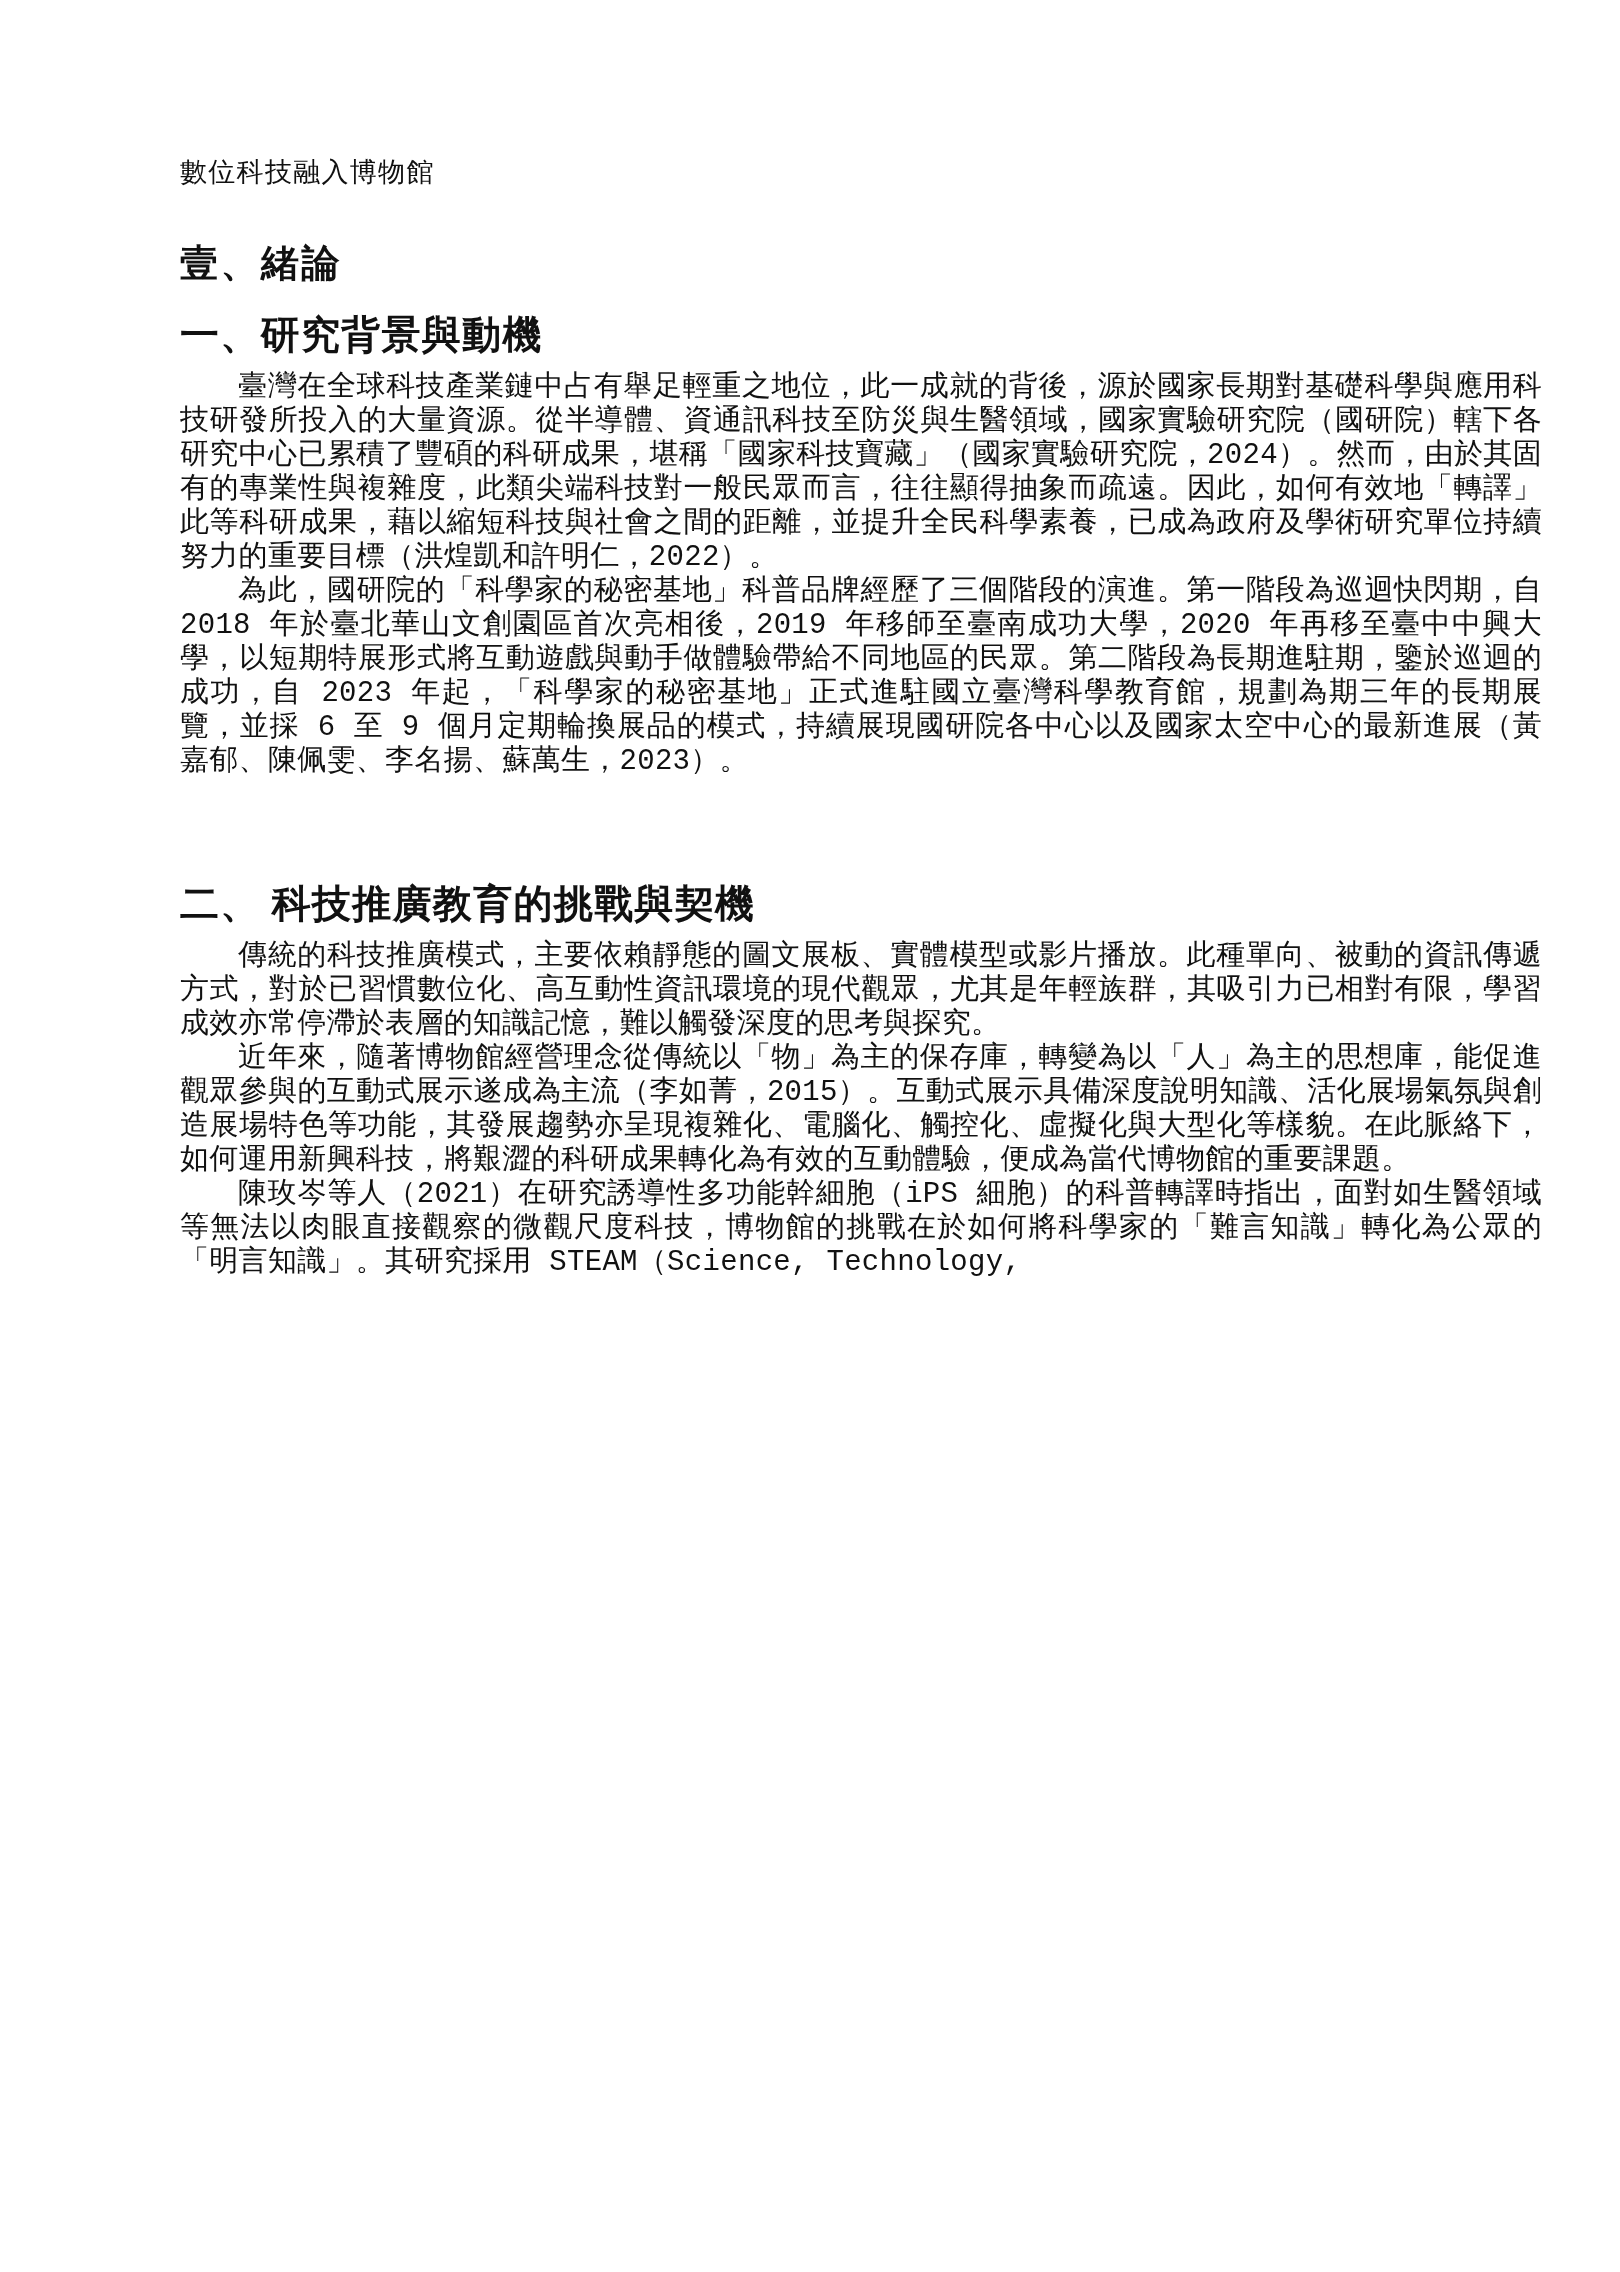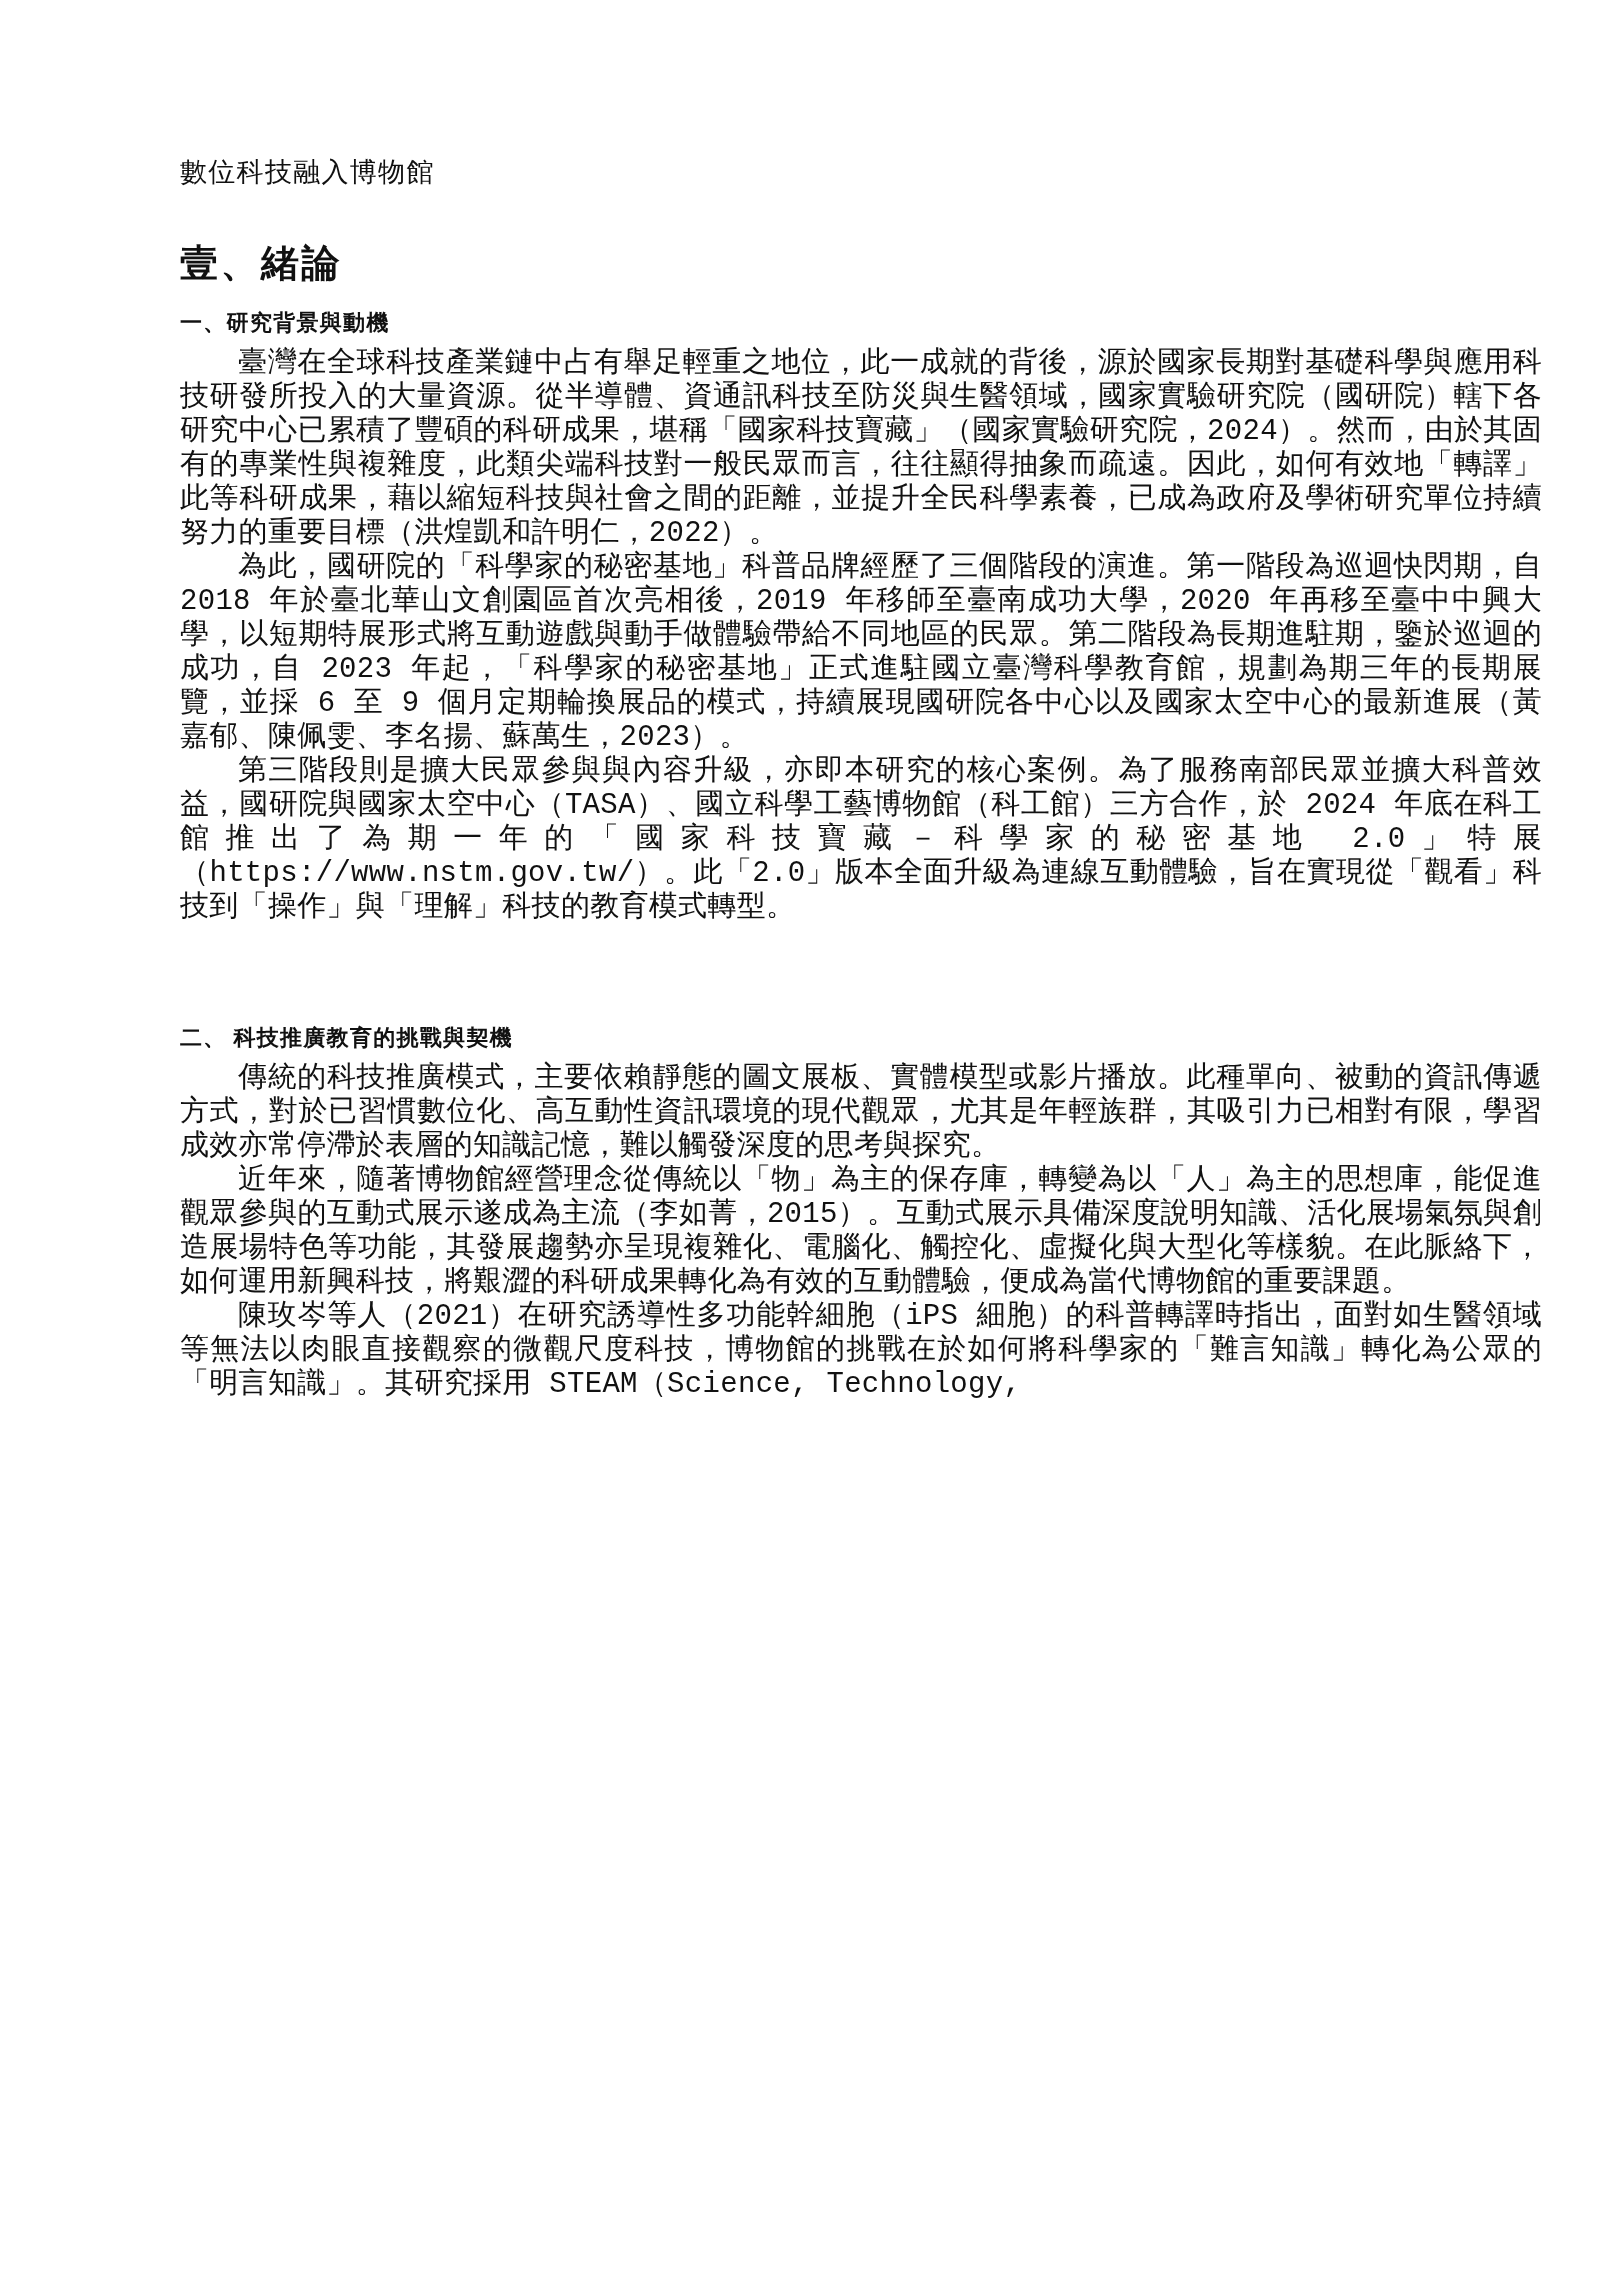--- a/index.html
+++ b/index.html
@@ -24,21 +24,21 @@
     margin: 0 0 48px 0;
     font-weight: normal;
   }
   .main-title {
     font-size: 38px;
     font-weight: bold;
     letter-spacing: 2.5px;
     margin: 0 0 19px 0;
   }
   .section-title {
-    font-size: 22px;
+    font-size: 39px;
     font-weight: bold;
     letter-spacing: 1.3px;
     margin: 0 0 9px 0;
   }
   .section-title.second {
     margin-top: 98px;
   }
   .body-text p {
     font-size: 29px;
     line-height: 34px;
@@ -78,21 +78,20 @@
 
   <div class="running-header">數位科技融入博物館</div>
 
   <h1 class="main-title">壹、緒論</h1>
 
   <h2 class="section-title">一、研究背景與動機</h2>
 
   <div class="body-text">
     <p>臺灣在全球科技產業鏈中占有舉足輕重之地位，此一成就的背後，源於國家長期對基礎科學與應用科技研發所投入的大量資源。從半導體、資通訊科技至防災與生醫領域，國家實驗研究院（國研院）轄下各研究中心已累積了豐碩的科研成果，堪稱「國家科技寶藏」（國家實驗研究院，2024）。然而，由於其固有的專業性與複雜度，此類尖端科技對一般民眾而言，往往顯得抽象而疏遠。因此，如何有效地「轉譯」此等科研成果，藉以縮短科技與社會之間的距離，並提升全民科學素養，已成為政府及學術研究單位持續努力的重要目標（洪煌凱和許明仁，2022）。</p>
     <p>為此，國研院的「科學家的秘密基地」科普品牌經歷了三個階段的演進。第一階段為巡迴快閃期，自 2018 年於臺北華山文創園區首次亮相後，2019 年移師至臺南成功大學，2020 年再移至臺中中興大學，以短期特展形式將互動遊戲與動手做體驗帶給不同地區的民眾。第二階段為長期進駐期，鑒於巡迴的成功，自 2023 年起，「科學家的秘密基地」正式進駐國立臺灣科學教育館，規劃為期三年的長期展覽，並採 6 至 9 個月定期輪換展品的模式，持續展現國研院各中心以及國家太空中心的最新進展（黃嘉郁、陳佩雯、李名揚、蘇萬生，2023）。</p>
-    <p>第三階段則是擴大民眾參與與內容升級，亦即本研究的核心案例。為了服務南部民眾並擴大科普效益，國研院與國家太空中心（TASA）、國立科學工藝博物館（科工館）三方合作，於 2024 年底在科工館推出了為期一年的「國家科技寶藏－科學家的秘密基地 2.0」特展（https://www.nstm.gov.tw/）。此「2.0」版本全面升級為連線互動體驗，旨在實現從「觀看」科技到「操作」與「理解」科技的教育模式轉型。</p>
   </div>
 
   <h2 class="section-title second">二、 科技推廣教育的挑戰與契機</h2>
 
   <div class="body-text">
     <p>傳統的科技推廣模式，主要依賴靜態的圖文展板、實體模型或影片播放。此種單向、被動的資訊傳遞方式，對於已習慣數位化、高互動性資訊環境的現代觀眾，尤其是年輕族群，其吸引力已相對有限，學習成效亦常停滯於表層的知識記憶，難以觸發深度的思考與探究。</p>
     <p>近年來，隨著博物館經營理念從傳統以「物」為主的保存庫，轉變為以「人」為主的思想庫，能促進觀眾參與的互動式展示遂成為主流（李如菁，2015）。互動式展示具備深度說明知識、活化展場氣氛與創造展場特色等功能，其發展趨勢亦呈現複雜化、電腦化、觸控化、虛擬化與大型化等樣貌。在此脈絡下，如何運用新興科技，將艱澀的科研成果轉化為有效的互動體驗，便成為當代博物館的重要課題。</p>
     <p>陳玫岑等人（2021）在研究誘導性多功能幹細胞（iPS 細胞）的科普轉譯時指出，面對如生醫領域等無法以肉眼直接觀察的微觀尺度科技，博物館的挑戰在於如何將科學家的「難言知識」轉化為公眾的「明言知識」。其研究採用 STEAM（Science, Technology,</p>
   </div>
 

